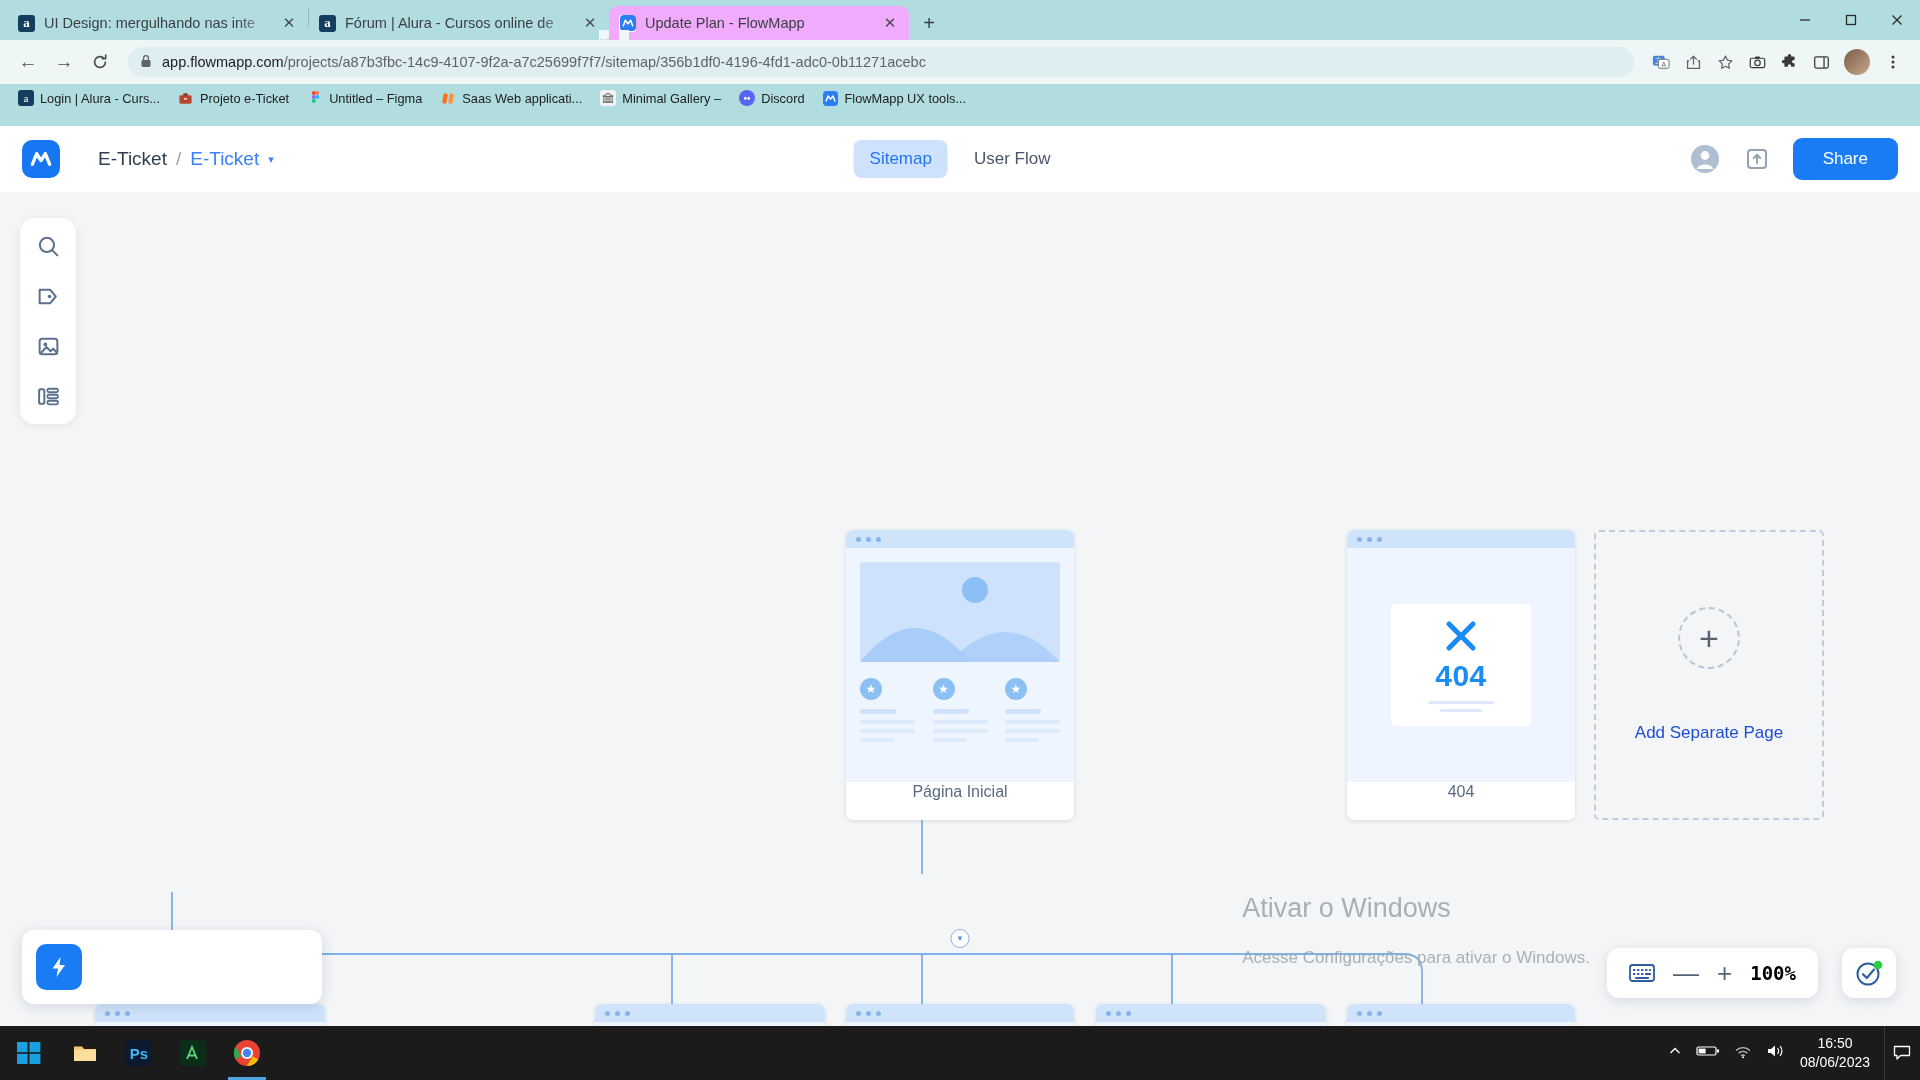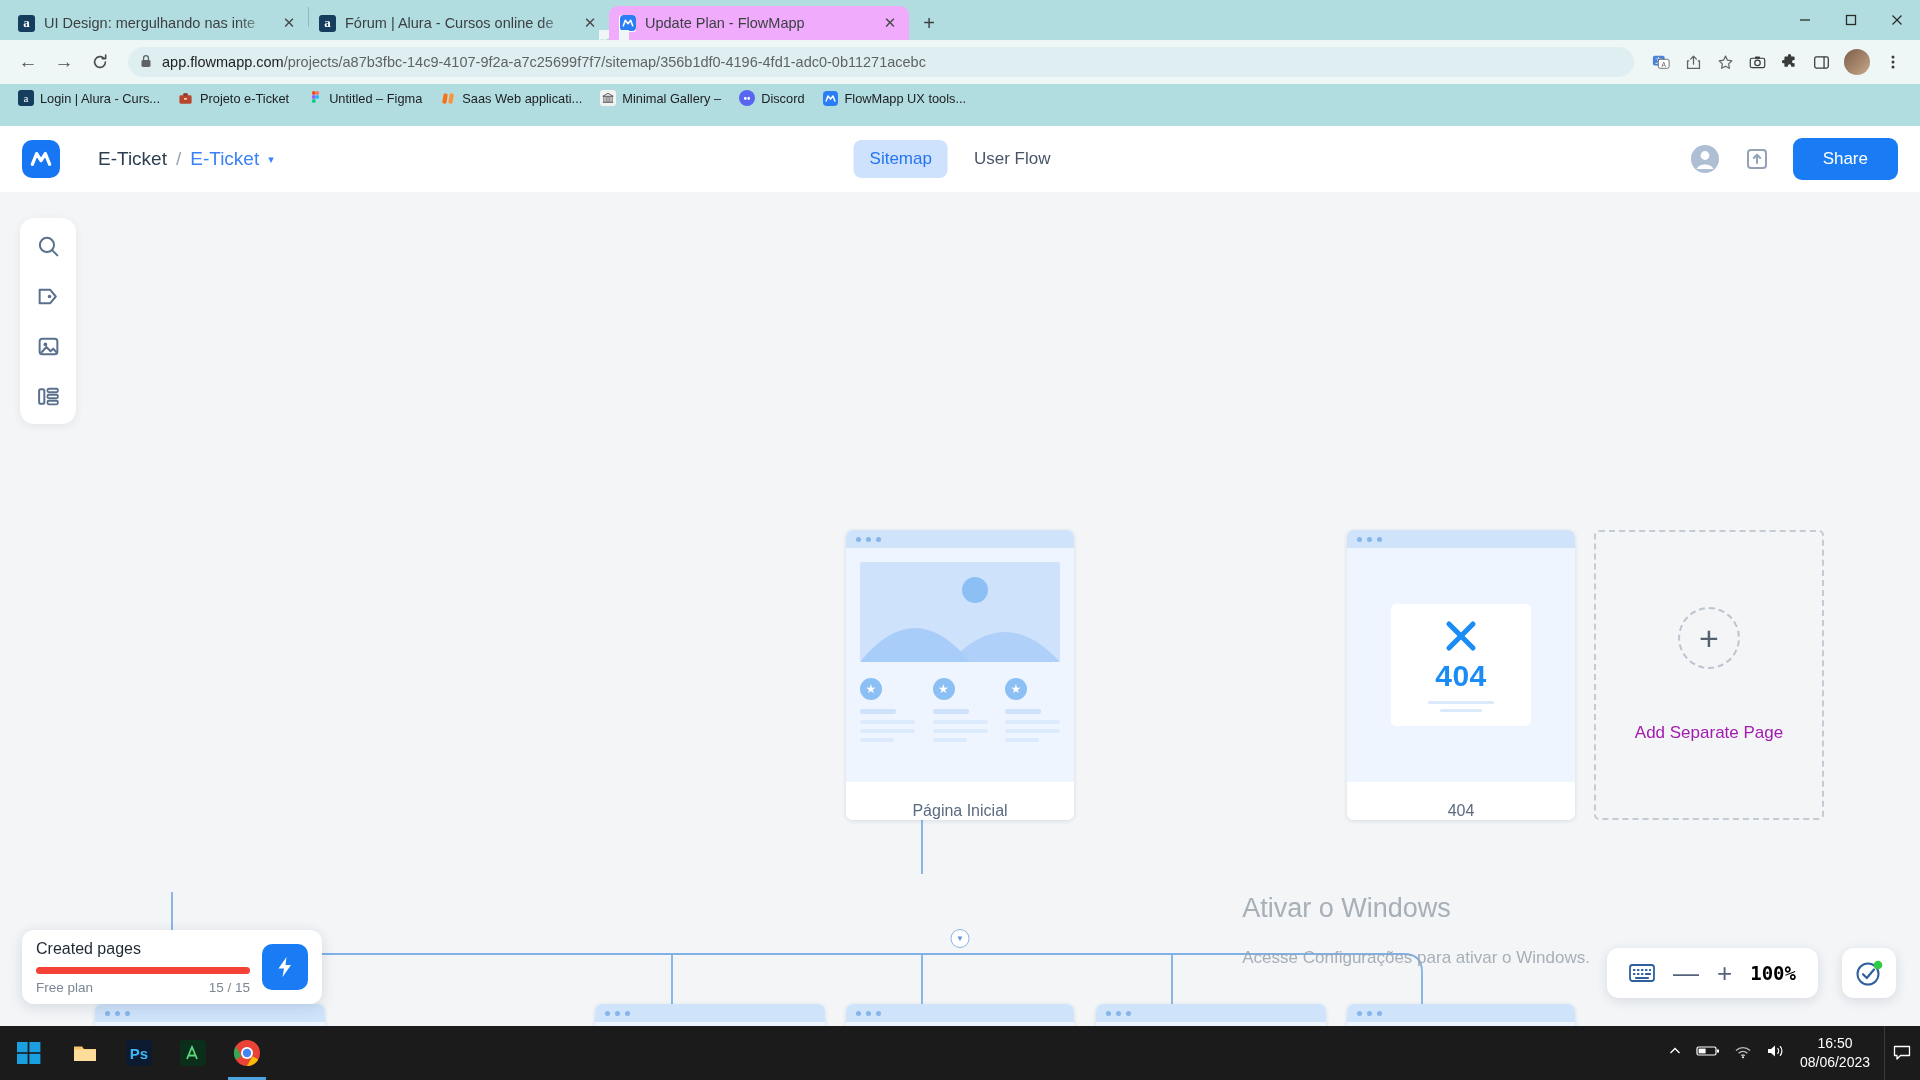--- a/index.html
+++ b/index.html
@@ -78,33 +78,33 @@
     display: flex; flex-direction: column; align-items: center; gap: 14px;
     box-shadow: 0 2px 10px rgba(0,0,0,.07);
   }
   .ltool { width: 36px; height: 36px; display: flex; align-items: center; justify-content: center; color: #5a708c; }
 
   
   .card { position: absolute; background: #fff; border-radius: 7px; box-shadow: 0 1px 4px rgba(40,60,90,.13); overflow: hidden; }
   .card-bar { height: 18px; background: #cfe4fb; display: flex; align-items: center; gap: 5px; padding-left: 10px; }
   .dot { width: 5px; height: 5px; border-radius: 50%; background: #86b5ea; }
   .card-body { background: #eef5fe; position: relative; }
-  .card-label { text-align: center; font-size: 16px; color: #5a6b80; padding: 20px 0; background: #fff; }
+  .card-label { text-align: center; font-size: 16px; color: #5a6b80; padding: 1px 0; background: #fff; }
   .card-collapse {
     position: absolute; left: 50%; transform: translateX(-50%);
     width: 19px; height: 19px; border-radius: 50%; background: #fff;
     border: 1.5px solid #8ab4e8; color: #5d94d6; font-size: 8px;
     display: flex; align-items: center; justify-content: center;
   }
   .addsep {
     position: absolute; border: 2px dashed #c3cbd4; border-radius: 5px;
     display: flex; flex-direction: column; align-items: center; justify-content: center; gap: 46px;
   }
   .addsep-circle { width: 62px; height: 62px; border-radius: 50%; border: 2px dashed #bcc5cf; display:flex;align-items:center;justify-content:center; font-size: 34px; color: #55616f; font-weight: 300; }
-  .addsep-label { font-size: 17px; color: #a21caf; margin-top: 8px; }
+  .addsep-label { font-size: 17px; color: #1d4ed8; margin-top: 8px; }
 
   
   .wf-img { background: #cfe2fb; border-radius: 2px; }
   .wf-line { background: #cfe2fb; border-radius: 2px; height: 5px; }
   .wf-line-l { background: #dceafd; border-radius: 2px; height: 4px; }
   .star-circle { width: 22px; height: 22px; border-radius: 50%; background: #8cc0f5; display:flex;align-items:center;justify-content:center;color:#fff;font-size:12px; }
 
   .conn { position: absolute; pointer-events: none; left: 0; top: 0; }
 
   .badge-created {
@@ -550,28 +550,20 @@
           
         </div>
       </div>
 
       <div class="watermark">
         <div class="wm1">Ativar o Windows</div>
         <div class="wm2">Acesse Configurações para ativar o Windows.</div>
       </div>
 
       <div class="badge-created">
-        <div class="bc-left">
-          <div class="bc-title">Created pages</div>
-          <div class="bc-bar"></div>
-          <div class="bc-meta">
-            <span>Free plan</span>
-            <span>15 / 15</span>
-          </div>
-        </div>
         <div class="bc-btn">
           <svg width="24" height="24" viewBox="0 0 24 24">
               <path d="M13.5 2 L5.5 13.5 H11 L9.5 22 L18 10 H12.5 Z" fill="#fff"></path>
             </svg>
         </div>
       </div>
 
       <div class="zoombar">
         <div class="zb-ico">
           <svg width="26" height="20" viewBox="0 0 26 20">

